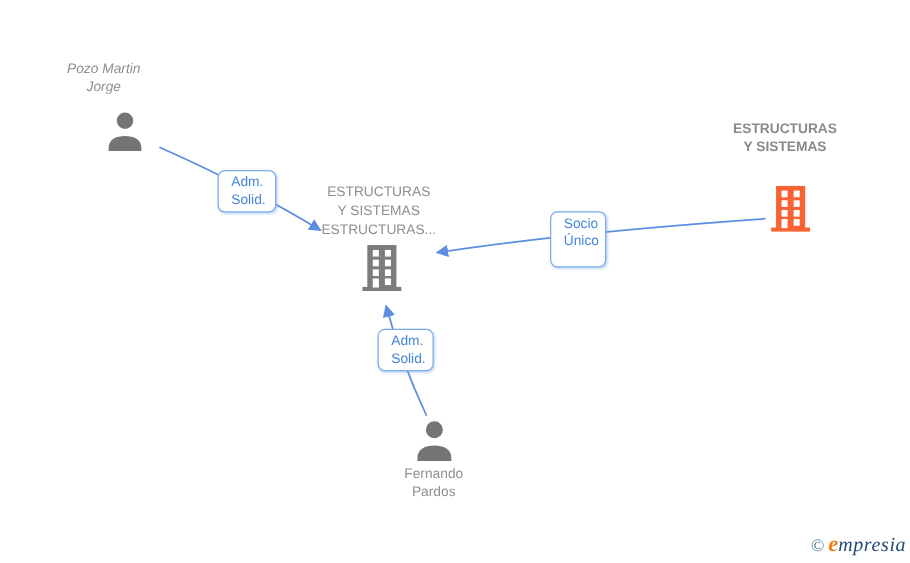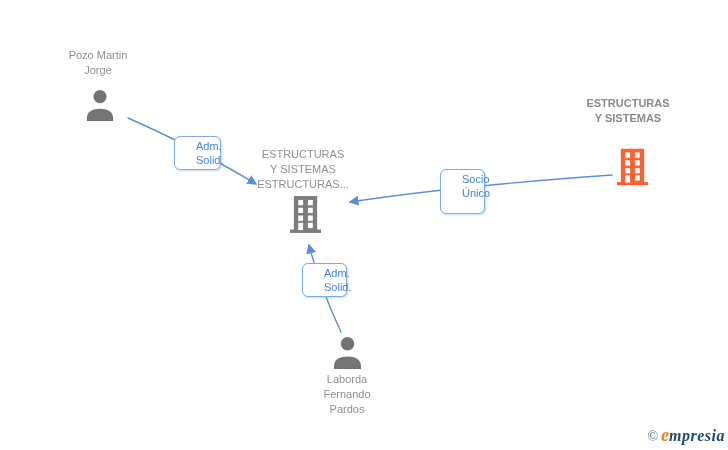--- a/index.html
+++ b/index.html
@@ -48,21 +48,21 @@
   .edge-box {
     position: absolute;
     box-sizing: border-box;
     background: #ffffff;
     border: 1.5px solid var(--box-border, #7cabe8);
     border-radius: 6px;
     box-shadow: 1px 1px 2px rgba(125,171,232,0.45);
     color: var(--box-text, #4485d9);
     font-size: 11px;
     line-height: 14px;
-    padding: 2px 0 0 21px;
+    padding: 2px 0 0 10px;
     z-index: 2;
   }
 
   .logo {
     position: absolute;
     right: 3px;
     bottom: 4px;
     font-family: "Liberation Serif", serif;
     font-style: italic;
     font-size: 16px;
@@ -75,21 +75,21 @@
     font-size: 14px;
     margin-right: 3px;
   }
   .logo .le {
     color: var(--logo-e, #ee8119);
     font-size: 18px;
     font-weight: bold;
   }
   .logo .lr {
     color: var(--logo-rest, #1f4a78);
-    font-weight: bold;
+    font-weight: normal;
     letter-spacing: 0.5px;
   }
 </style>
 </head>
 <body>
 
 <div class="canvas">
 
   <svg class="edges" width="728" height="450" aria-hidden="true">
     <defs>
@@ -114,21 +114,21 @@
         <rect x="9.5" y="27.5" width="5" height="7.5" fill="#ffffff"></rect>
         <rect x="19.5" y="27.5" width="5" height="5.5" fill="#ffffff"></rect>
       </symbol>
     </defs>
 
     <path class="edge" d="M128 118 Q200 150 256 184" marker-end="url(#arrow)"></path>
     <path class="edge" d="M612 175 Q455 186 350 202" marker-end="url(#arrow)"></path>
     <path class="edge" d="M341 332 Q320 287 309 245" marker-end="url(#arrow)"></path>
   </svg>
 
-  <div class="nlabel" style="left:38px; top:48px; width:120px;">
+  <div class="nlabel" style="left:23px; top:48px; width:120px;font-style:italic;">
     <div>Pozo Martin</div>
     <div>Jorge</div>
   </div>
   <svg class="node-icon person-gray" style="left:85px; top:89px;" width="30" height="32" viewBox="0 0 32 34">
     <use href="#icon-person"></use>
   </svg>
 
   <div class="nlabel" style="left:243px; top:147px; width:120px;">
     <div>ESTRUCTURAS</div>
     <div>Y SISTEMAS</div>
@@ -143,21 +143,20 @@
     <div>Y SISTEMAS</div>
   </div>
   <svg class="node-icon building-orange" style="left:616px; top:148px;" width="33" height="38" viewBox="0 0 34 38">
     <use href="#icon-building"></use>
   </svg>
 
   <svg class="node-icon person-gray" style="left:332px; top:336px;" width="31" height="33" viewBox="0 0 32 34">
     <use href="#icon-person"></use>
   </svg>
   <div class="nlabel" style="left:297px; top:372px; width:100px;">
-    <div>Laborda</div>
     <div>Fernando</div>
     <div>Pardos</div>
   </div>
 
   <div class="edge-box" style="left:174px; top:136px; width:47px; height:34px;">
     <div>Adm.</div>
     <div>Solid.</div>
   </div>
 
   <div class="edge-box" style="left:440px; top:169px; width:45px; height:45px;">

